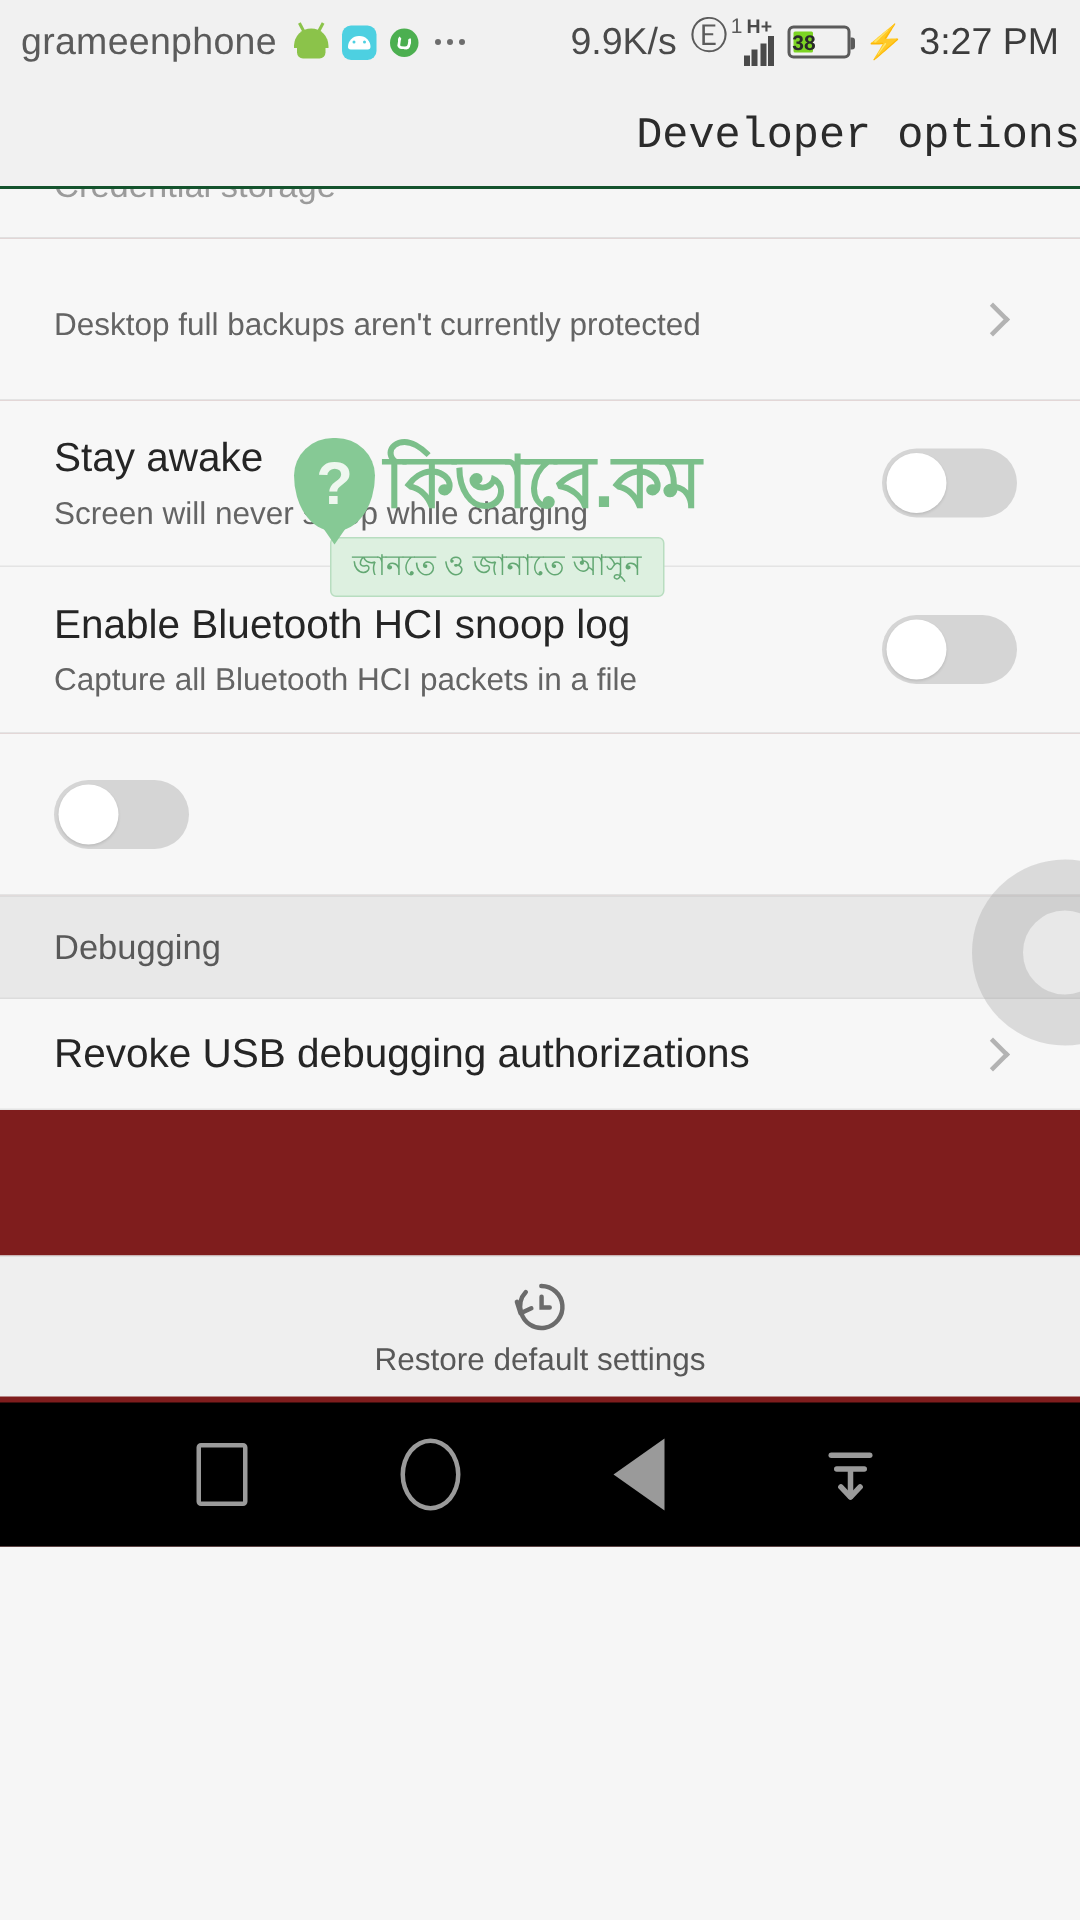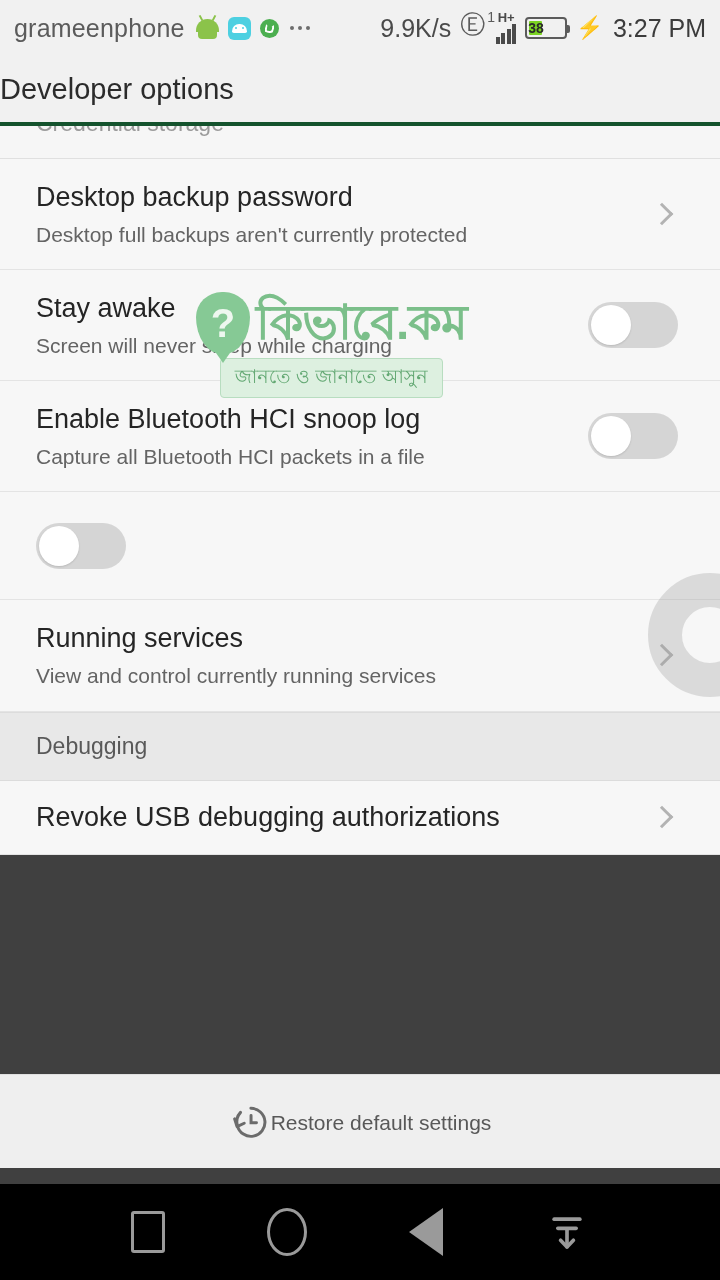--- a/index.html
+++ b/index.html
@@ -2,21 +2,21 @@
 <html><head>
 <meta charset="utf-8">
 <style>
   * { margin:0; padding:0; box-sizing:border-box; }
   html, body {
     width:720px; height:1280px;
     font-family:"Liberation Sans", sans-serif;
     background:#f6f6f6;
     overflow:hidden;
   }
-  #screen { position:relative; width:720px; height:1280px; background:#404040; }
+  #screen { position:relative; width:720px; height:1031px; background:#7f1d1d; }
 
   
   .statusbar {
     height:56px; background:#f1f1f1;
     display:flex; align-items:center; padding:0 14px;
     position:relative; z-index:5;
   }
   .carrier { font-size:25px; color:#5b5b5b; letter-spacing:.2px; }
   .sb-icons { display:flex; align-items:center; gap:9px; margin-left:11px; }
   .ic-droid { width:23px; height:23px; position:relative; }
@@ -83,22 +83,23 @@
     height:100%; background:#7cd423; border-radius:1px;
     display:flex; align-items:center; justify-content:center;
   }
   .batt .pct { font-size:14px; color:#2a2a2a; font-weight:bold; }
   .bolt { font-size:22px; color:#4a4a4a; line-height:22px; }
   .clock { font-size:25px; color:#3c3c3c; }
 
   
   .titlebar {
     height:70px; background:#f1f1f1;
-    display:flex; align-items:center; justify-content:flex-start;
-    border-bottom:4px solid #14532d;
+    display:flex; align-items:center; justify-content:flex-end;
+    border-bottom:2px solid #14532d;
+    font-family:Liberation Mono, monospace;
   }
   .titlebar .t { font-size:29px; color:#2b2b2b; }
 
   
   .list { position:relative; }
   .cutrow {
     height:33px; background:#f6f6f6; overflow:hidden; position:relative;
     border-bottom:1px solid #e0e0e0;
   }
   .cutrow span {
@@ -168,23 +169,23 @@
 
   
   .touchring {
     position:absolute; left:648px; top:573px; width:124px; height:124px;
     border-radius:50%; border:34px solid rgba(160,160,160,.32);
     z-index:6; pointer-events:none;
   }
 
   
   .footer {
-    position:absolute; left:0; bottom:112px; width:720px; height:94px;
+    position:absolute; left:0; bottom:100px; width:720px; height:94px;
     background:#efefef; border-top:1px solid #e0e0e0;
-    display:flex; flex-direction:row; align-items:center; justify-content:center;
+    display:flex; flex-direction:column; align-items:center; justify-content:center;
   }
   .footer .hicon { width:42px; height:42px; }
   .footer .flabel { font-size:21px; color:#585858; margin-top:3px; }
 
   
   .navbar {
     position:absolute; left:0; bottom:0; width:720px; height:96px;
     background:#000; display:flex; align-items:center; justify-content:space-around;
     padding:0 80px;
   }
@@ -253,21 +254,20 @@
   </div>
 
   <div class="list">
 
     <div class="cutrow">
       <span>Credential storage</span>
     </div>
 
     <div class="row">
       <div class="txt">
-        <div class="title">Desktop backup password</div>
         <div class="sub">Desktop full backups aren't currently protected</div>
       </div>
       <span class="chev"></span>
     </div>
 
     <div class="row">
       <div class="txt">
         <div class="title">Stay awake</div>
         <div class="sub">Screen will never sleep while charging</div>
       </div>
@@ -285,27 +285,20 @@
           <i class="thumb"></i>
         </span>
     </div>
 
     <div class="row">
       <span class="sw">
           <i class="thumb"></i>
         </span>
     </div>
 
-    <div class="row">
-      <div class="txt">
-        <div class="title">Running services</div>
-        <div class="sub">View and control currently running services</div>
-      </div>
-      <span class="chev"></span>
-    </div>
 
     <div class="section">
       <span>Debugging</span>
     </div>
 
 
     <div class="row single">
       <div class="txt">
         <div class="title">Revoke USB debugging authorizations</div>
       </div>

